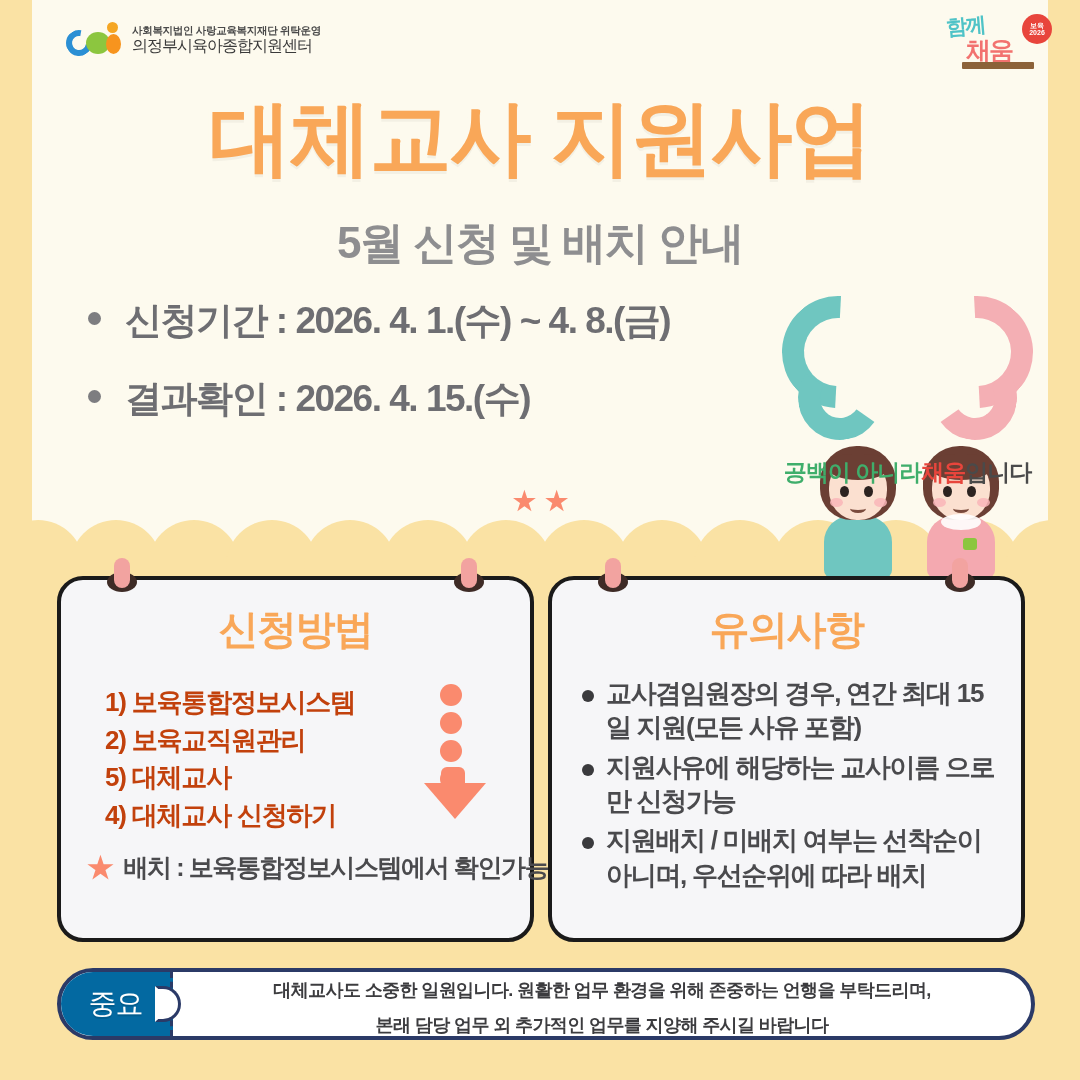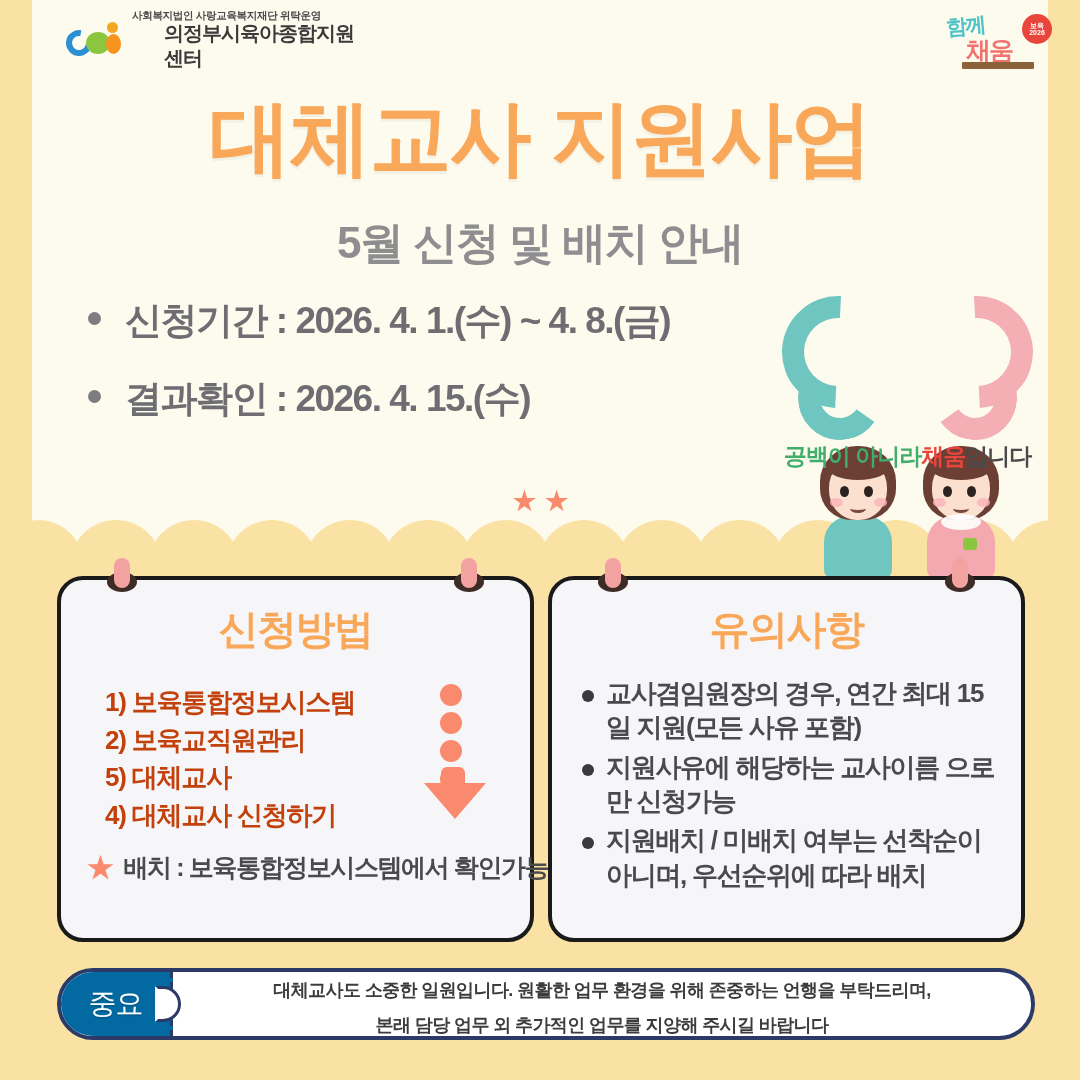--- a/index.html
+++ b/index.html
@@ -32,21 +32,21 @@
   
   .logo-left{ position:absolute; left:66px; top:14px; width:300px; height:52px; display:flex; align-items:center; gap:8px; }
   .sci-mark{ width:58px; height:40px; position:relative; flex:0 0 auto; }
   .sci-mark span{ position:absolute; border-radius:50%; }
   .sci-s{ left:0; top:10px; width:26px; height:26px; border:6px solid #2B8FD4; border-radius:50%; border-right-color:transparent; transform:rotate(-35deg); background:transparent; }
   .sci-c{ left:20px; top:12px; width:24px; height:22px; background:#8CC63F; border-radius:50% 50% 50% 10%; }
   .sci-i{ left:40px; top:14px; width:15px; height:20px; background:#F7941E; border-radius:6px 6px 8px 8px; }
   .sci-dot{ left:41px; top:2px; width:11px; height:11px; background:#F5A623; }
   .logo-text{ display:flex; flex-direction:column; justify-content:center; }
   .logo-sub{ font-size:10.5px; color:#4a4a4a; font-weight:bold; letter-spacing:-.3px; line-height:1.2; }
-  .logo-main{ font-size:20px; color:#3a3a3a; font-weight:bold; letter-spacing:-1px; line-height:1.25;margin-left:32px; }
+  .logo-main{ font-size:16px; color:#3a3a3a; font-weight:normal; letter-spacing:-1px; line-height:1.25; }
 
   .logo-right{ position:absolute; right:28px; top:8px; width:108px; height:62px; }
   .lr-1{ position:absolute; left:2px; top:4px; font-size:21px; font-weight:bold; color:#4FC3C7; letter-spacing:-1.5px; transform:rotate(-5deg); }
   .lr-2{ position:absolute; left:22px; top:26px; font-size:25px; font-weight:bold; color:#F2726F; letter-spacing:-2px; }
   .lr-stamp{ position:absolute; right:0px; top:6px; width:30px; height:30px; border-radius:50%; background:#E8453C; color:#fff; font-size:7px; font-weight:bold; display:flex; align-items:center; justify-content:center; line-height:1.05; text-align:center; }
   .lr-bar{ position:absolute; left:18px; top:54px; width:72px; height:7px; background:#8C6239; border-radius:1px; }
 
   
   .title{
     position:absolute; left:0; right:0; top:84px; text-align:center;
@@ -86,21 +86,21 @@
   .fringe{ position:absolute; left:13px; top:8px; width:62px; height:26px; background:#6B3F34; border-radius:42% 42% 50% 50%; }
   .eye{ position:absolute; width:9px; height:11px; background:#2c2320; border-radius:50%; top:40px; }
   .eye.a{ left:26px; } .eye.b{ left:50px; }
   .cheek{ position:absolute; width:13px; height:9px; background:#F9B5B8; border-radius:50%; top:52px; opacity:.85; }
   .cheek.a{ left:16px; } .cheek.b{ left:60px; }
   .mouth{ position:absolute; left:36px; top:58px; width:16px; height:9px; border-bottom:3px solid #7a4a3c; border-radius:0 0 50% 50%; }
   .body{ position:absolute; left:10px; top:70px; width:68px; height:62px; border-radius:26px 26px 8px 8px; }
   .body.teal{ background:#6FC6C0; } .body.pink{ background:#F4A9B0; }
   .collar{ position:absolute; left:24px; top:68px; width:40px; height:16px; background:#fff; border-radius:50%; opacity:.9; }
   .badge-mini{ position:absolute; left:46px; top:92px; width:14px; height:12px; border-radius:3px; background:#8CC63F; }
-  .tagline{ position:absolute; left:0; right:0; bottom:16px; text-align:center; font-size:23px; font-weight:bold; letter-spacing:-1px; }
+  .tagline{ position:absolute; left:0; right:0; bottom:0; text-align:center; font-size:23px; font-weight:bold; letter-spacing:-1px; }
   .tg-g{ color:#3FAE6B; } .tg-r{ color:#E8453C; } .tg-d{ color:#4a4a4a; }
 
   
   .card{
     position:absolute; top:576px; width:477px; height:366px;
     background:#F6F6F8; border:4px solid #1a1a1a; border-radius:26px;
   }
   .card-left{ left:57px; }
   .card-right{ left:548px; }
   .pin{ position:absolute; top:-18px; width:30px; height:30px; }

